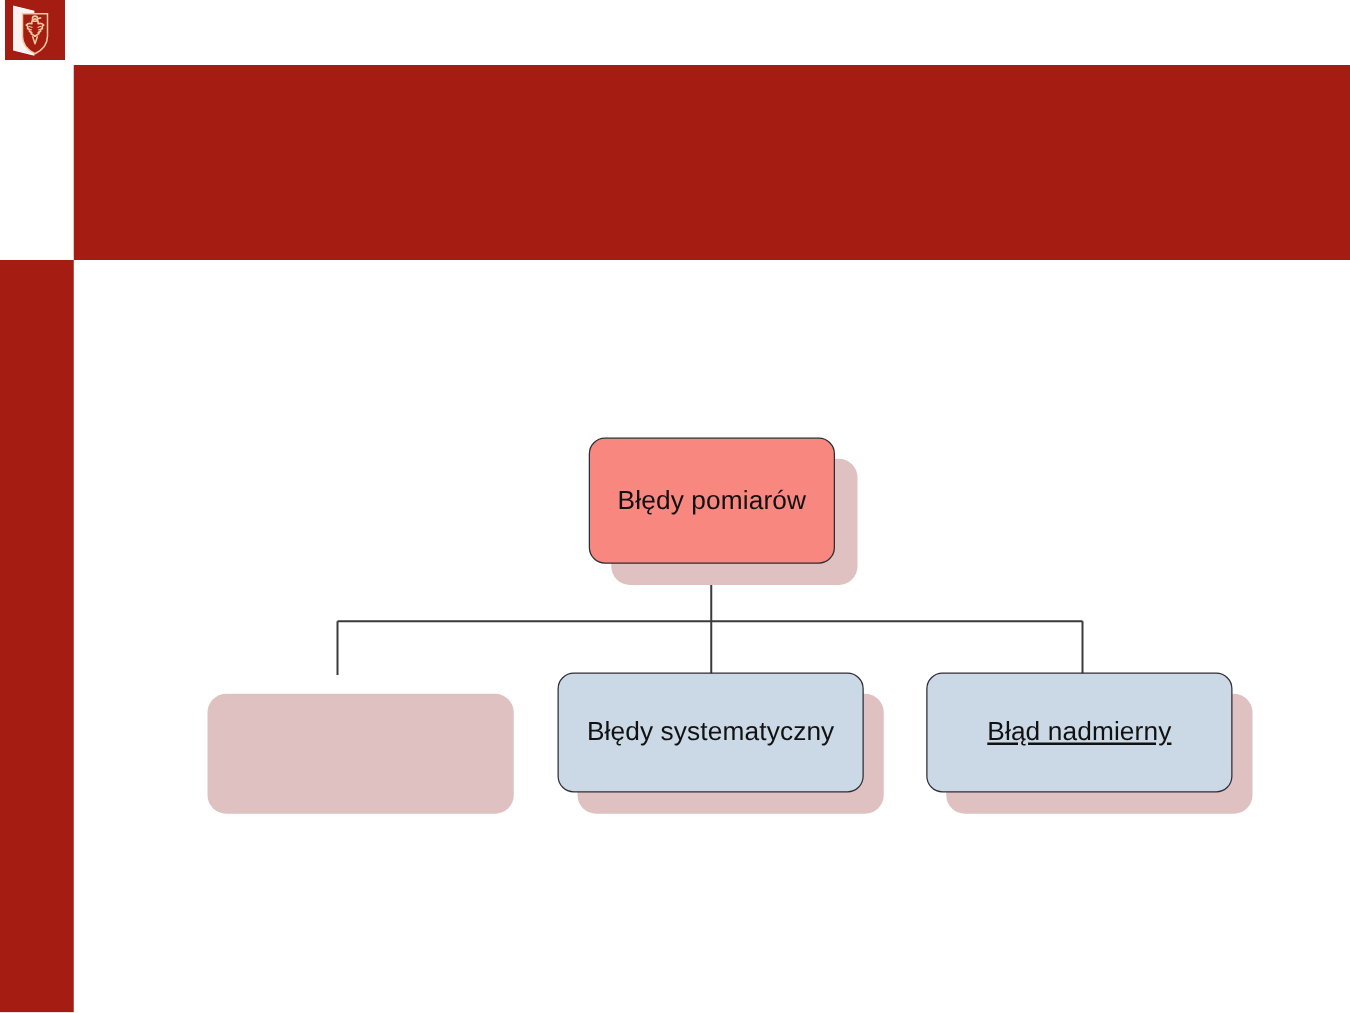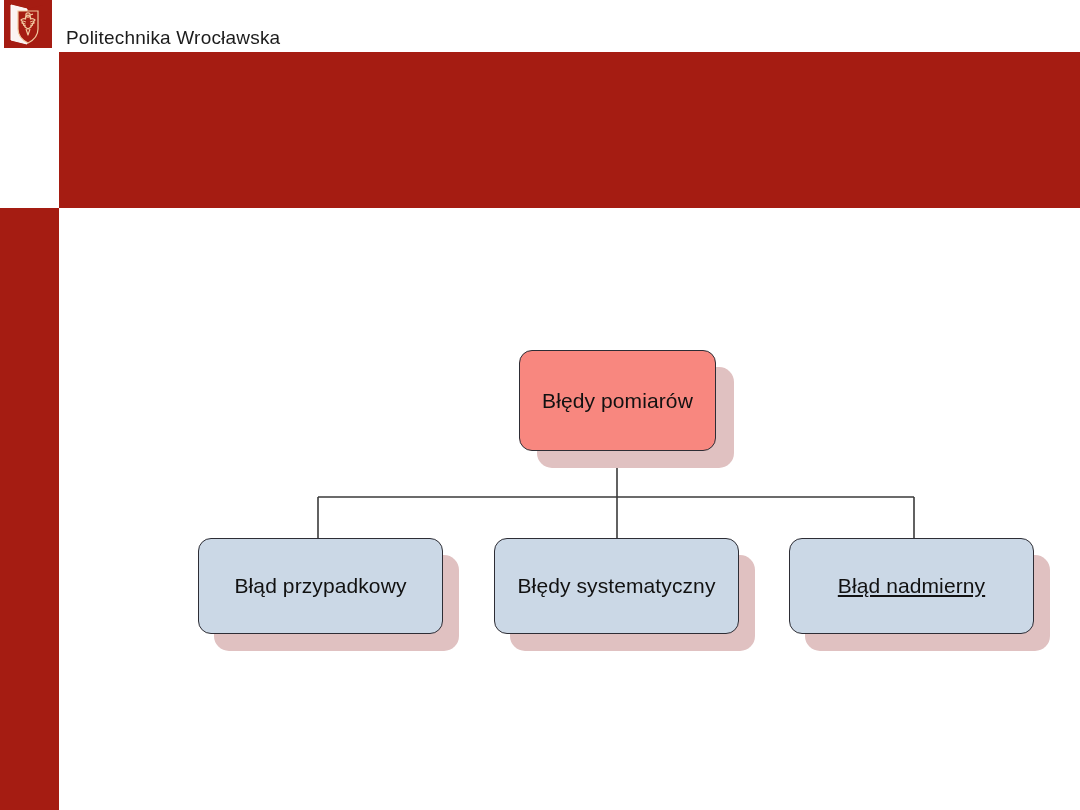--- a/index.html
+++ b/index.html
@@ -60,21 +60,20 @@
     background: #A51C12;
   }
 
   
   #diagram {
     position: absolute;
     left: 0;
     top: 0;
     width: 989px;
     height: 810px;
-    margin-left: 48px;
   }
   #connectors {
     position: absolute;
     left: 0;
     top: 0;
     width: 1080px;
     height: 810px;
     pointer-events: none;
   }
 
@@ -138,21 +137,20 @@
       <circle cx="24" cy="15" r="2.1" fill="none" stroke="#F2C9A0" stroke-width="1.2"></circle>
       <path d="M26 15 L29 14.2" stroke="#F2C9A0" stroke-width="1.2"></path>
 
       <path d="M22 29 L24 35 L26 29" fill="none" stroke="#F2C9A0" stroke-width="1.2" stroke-linejoin="round"></path>
 
       <path d="M19 21 L22 22 M18.4 23 L21.5 24 M19.6 25.4 L22 26" stroke="#F2C9A0" stroke-width="0.9"></path>
       <path d="M29 21 L26 22 M29.6 23 L26.5 24 M28.4 25.4 L26 26" stroke="#F2C9A0" stroke-width="0.9"></path>
     </svg>
   </div>
 
-  <div id="brand-title">Politechnika Wrocławska</div>
 
   <div id="banner-bar"></div>
   <div id="side-rail"></div>
 
   <div id="diagram">
 
     <svg id="connectors" viewBox="0 0 1080 810">
 
       <line x1="569" y1="451" x2="569" y2="540" stroke="#3A3A3A" stroke-width="1.6"></line>
 
@@ -163,20 +161,19 @@
       <line x1="866" y1="497" x2="866" y2="540" stroke="#3A3A3A" stroke-width="1.6"></line>
     </svg>
 
     <div id="node-root-shadow" class="node-shadow"></div>
     <div id="node-random-shadow" class="node-shadow"></div>
     <div id="node-systematic-shadow" class="node-shadow"></div>
     <div id="node-gross-shadow" class="node-shadow"></div>
 
     <div id="node-root" class="node root">Błędy pomiarów</div>
 
-    <div id="node-random" class="node leaf">Błąd przypadkowy</div>
 
     <div id="node-systematic" class="node leaf">Błędy systematyczny</div>
 
     <div id="node-gross" class="node leaf">Błąd nadmierny</div>
 
   </div>
 </div>
 
 </body></html>

